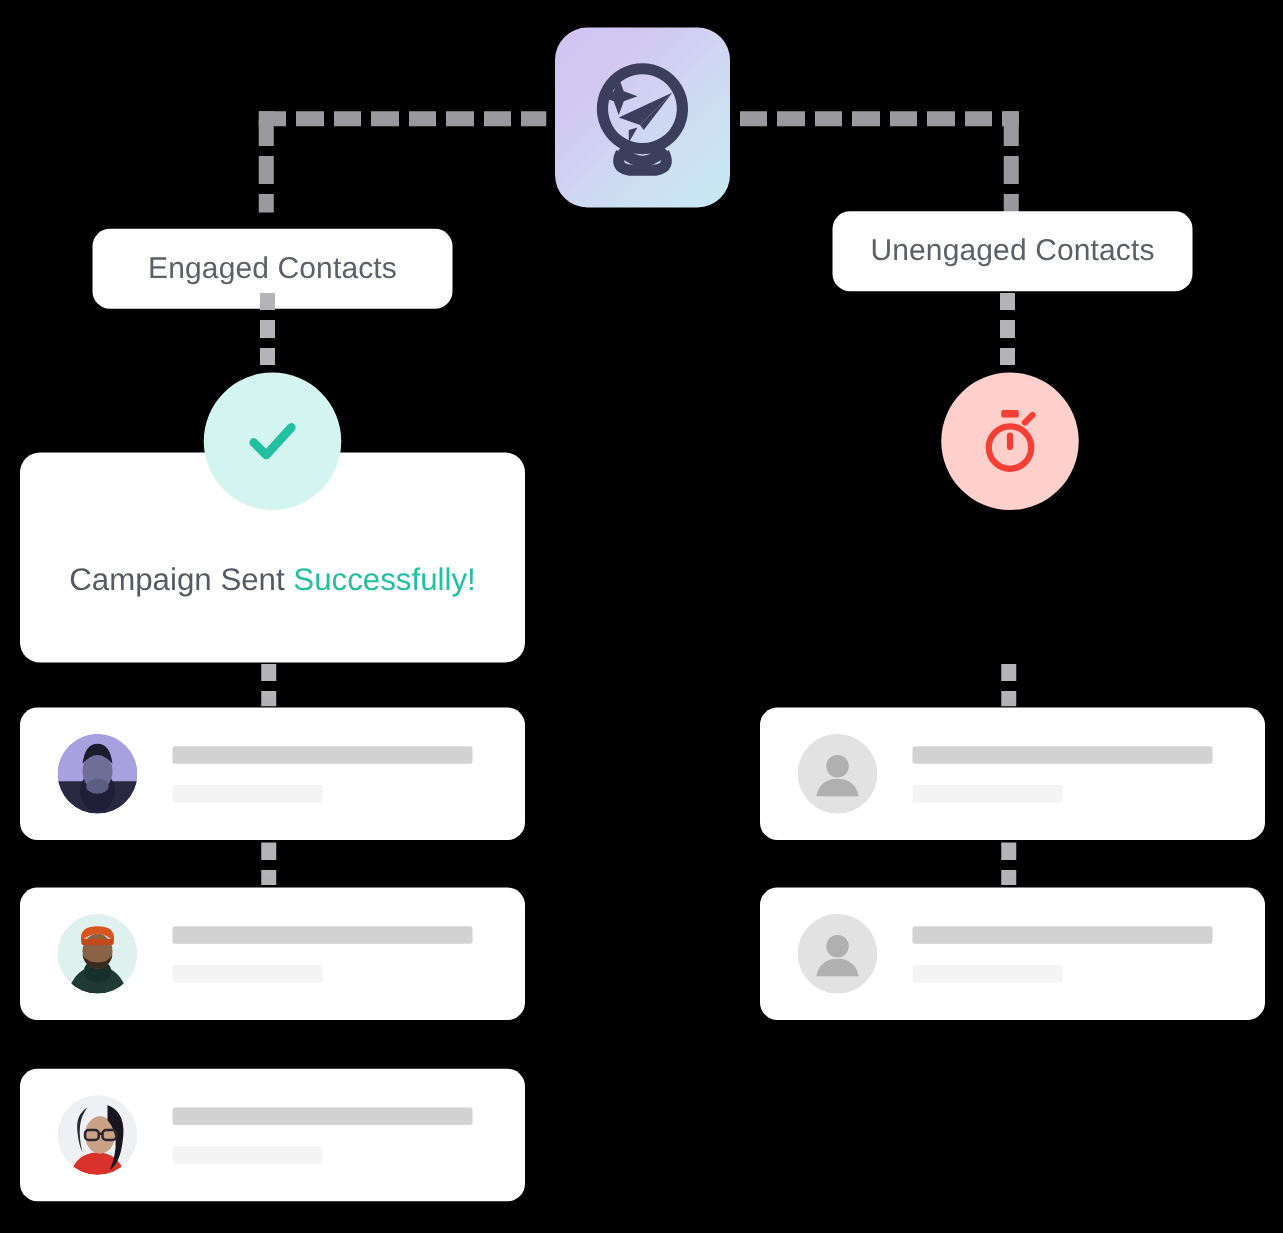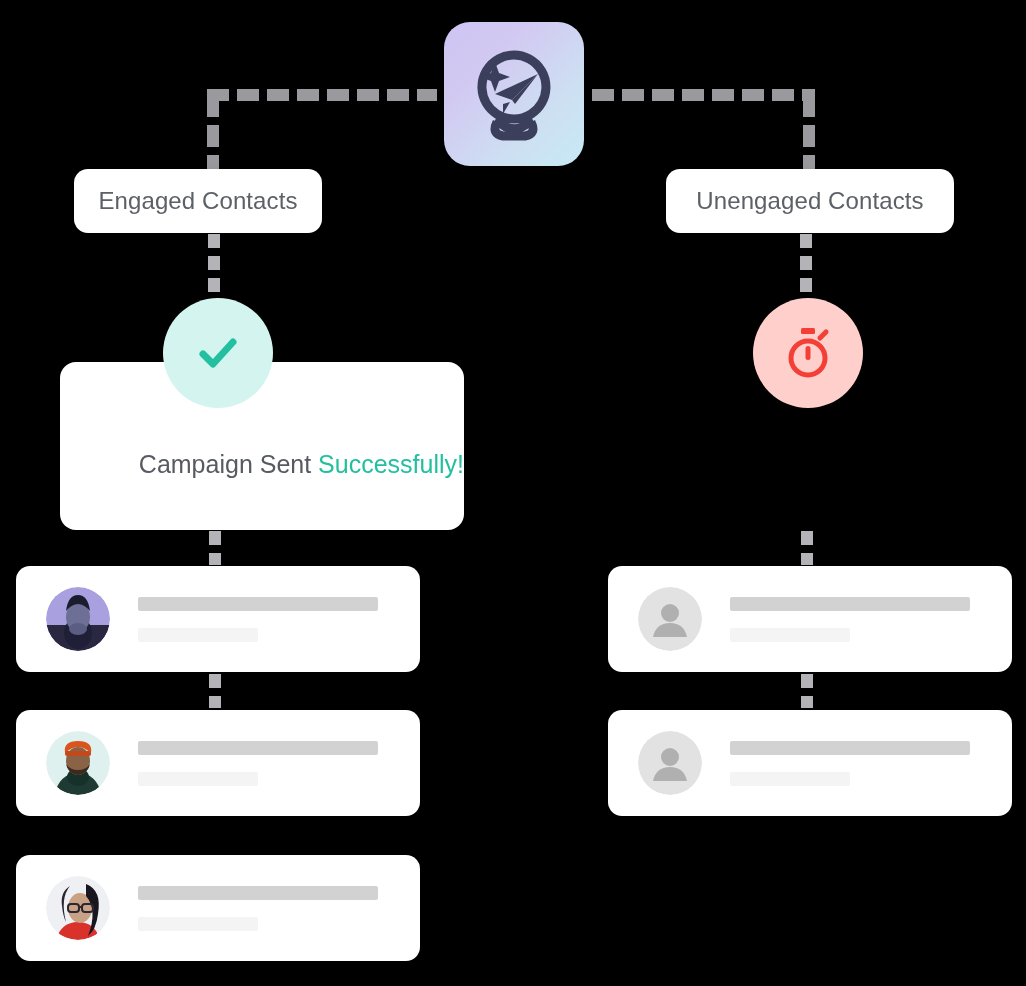--- a/index.html
+++ b/index.html
@@ -81,22 +81,21 @@
   }
 
   
   .status-card {
     position: absolute;
     background: #ffffff;
     border-radius: 16px;
     box-shadow: 0 1px 3px rgba(0,0,0,0.10), 0 8px 24px rgba(0,0,0,0.07);
     display: flex;
     align-items: center;
-    justify-content: flex-end;
-    margin-left: 44px;
+    justify-content: center;
   }
   .status-card .headline {
     font-size: 25px;
     color: #575a60;
     margin-top: 36px;
     white-space: nowrap;
   }
   .headline .accent-success { color: #22bfa0; }
 
   .badge {
@@ -170,21 +169,21 @@
       <path d="M76 32 L33 52 L50 58 Z" fill="#3b3f5c"></path>
       <path d="M76 32 L53 62 L50 58 Z" fill="#3b3f5c"></path>
       <path d="M41 62 L48 60 L41 72 Z" fill="#3b3f5c"></path>
 
       <path d="M33 20 L37 31 L48 35 L37 39 L33 50 L29 39 L18 35 L29 31 Z" fill="#3b3f5c"></path>
 
       <circle cx="33" cy="35" r="13" fill="none"></circle>
     </svg>
   </div>
 
-  <div class="pill" style="left:74px; top:169px; width:248px;align-items:center;">
+  <div class="pill" style="left:74px; top:183px; width:288px;align-items:center;">
     <span>Engaged Contacts</span>
   </div>
 
   <div class="conn conn-v solid" style="left:208px; top:234px; height:78px;"></div>
 
   <div class="status-card" style="left:16px; top:362px; width:404px; height:168px;">
     <div class="headline">
       <span>Campaign Sent </span><span class="accent-success">Successfully!</span>
     </div>
   </div>

